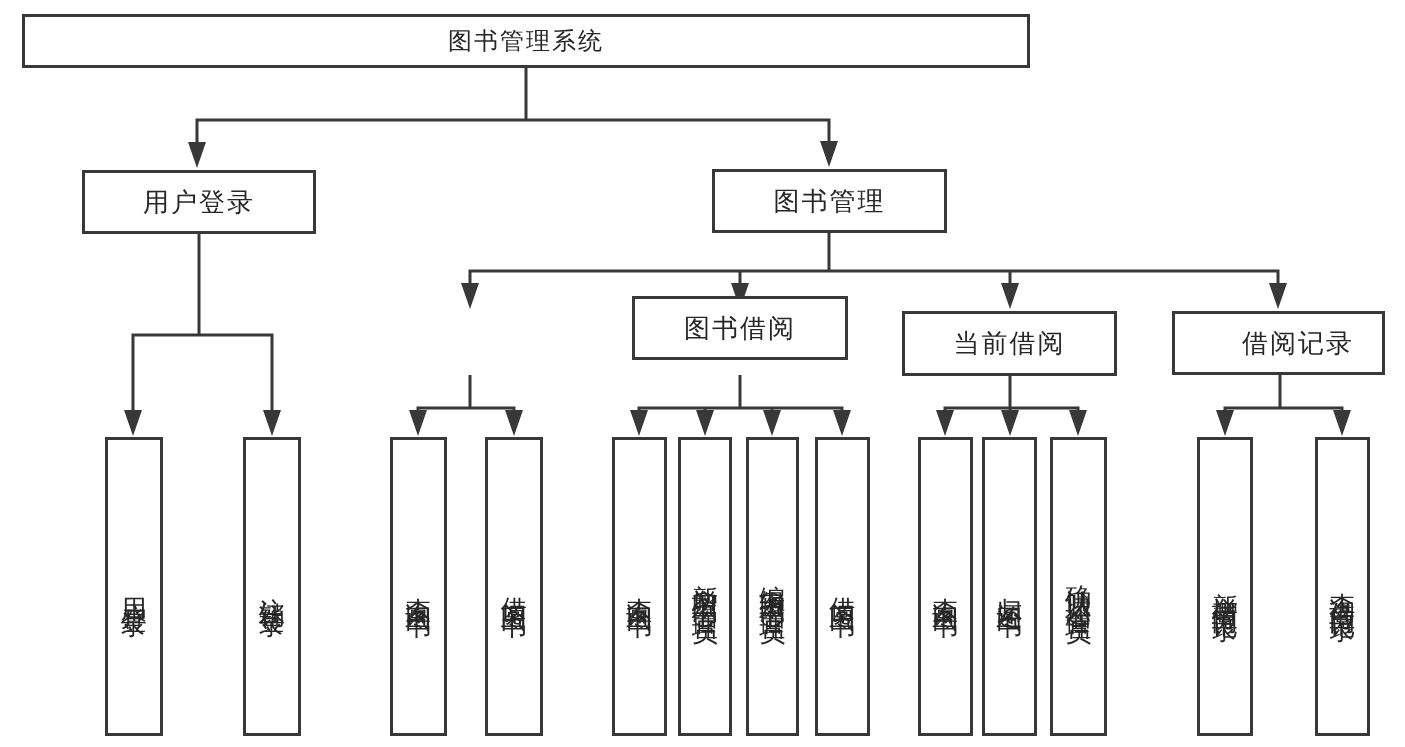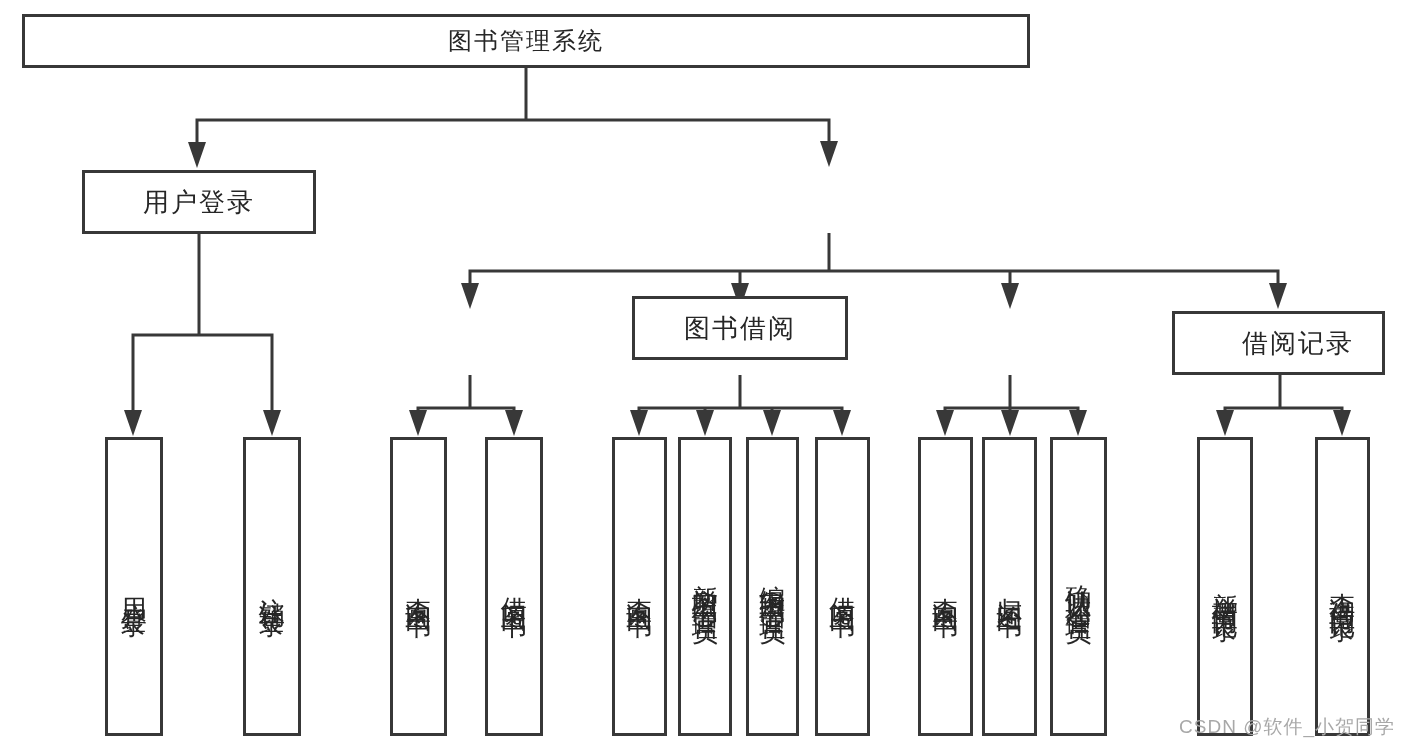--- a/index.html
+++ b/index.html
@@ -75,22 +75,24 @@
       <polygon points="1001,410 1019,410 1010,436"></polygon>
       <polygon points="1069,410 1087,410 1078,436"></polygon>
       <polygon points="1216,410 1234,410 1225,436"></polygon>
       <polygon points="1333,410 1351,410 1342,436"></polygon>
     </g>
   </svg>
 
   <div class="hbox root" style="left:22px;top:14px;width:1008px;height:54px;">图书管理系统</div>
 
   <div class="hbox" style="left:82px;top:170px;width:234px;height:64px;">用户登录</div>
+  <div class="hbox" style="left:712px;top:169px;width:235px;height:64px;">图书管理</div>
 
   <div class="hbox" style="left:632px;top:296px;width:216px;height:64px;">图书借阅</div>
+  <div class="hbox" style="left:902px;top:311px;width:215px;height:65px;">当前借阅</div>
   <div class="hbox" style="left:1172px;top:311px;width:213px;height:64px;padding-left:39px;">借阅记录</div>
 
   <div class="leaf" style="left:105px;top:437px;width:58px;height:299px;">
     <span>用户登录</span>
   </div>
   <div class="leaf" style="left:243px;top:437px;width:58px;height:299px;">
     <span>注销登录</span>
   </div>
 
   <div class="leaf" style="left:390px;top:437px;width:57px;height:299px;">
@@ -123,14 +125,13 @@
     <span>确认归还（管理员）</span>
   </div>
 
   <div class="leaf" style="left:1197px;top:437px;width:56px;height:299px;">
     <span>新增借阅记录</span>
   </div>
   <div class="leaf" style="left:1315px;top:437px;width:55px;height:299px;">
     <span>查询借阅记录</span>
   </div>
 
-  <div id="watermark">CSDN @软件_小贺同学</div>
 </div>
 
 </body></html>

